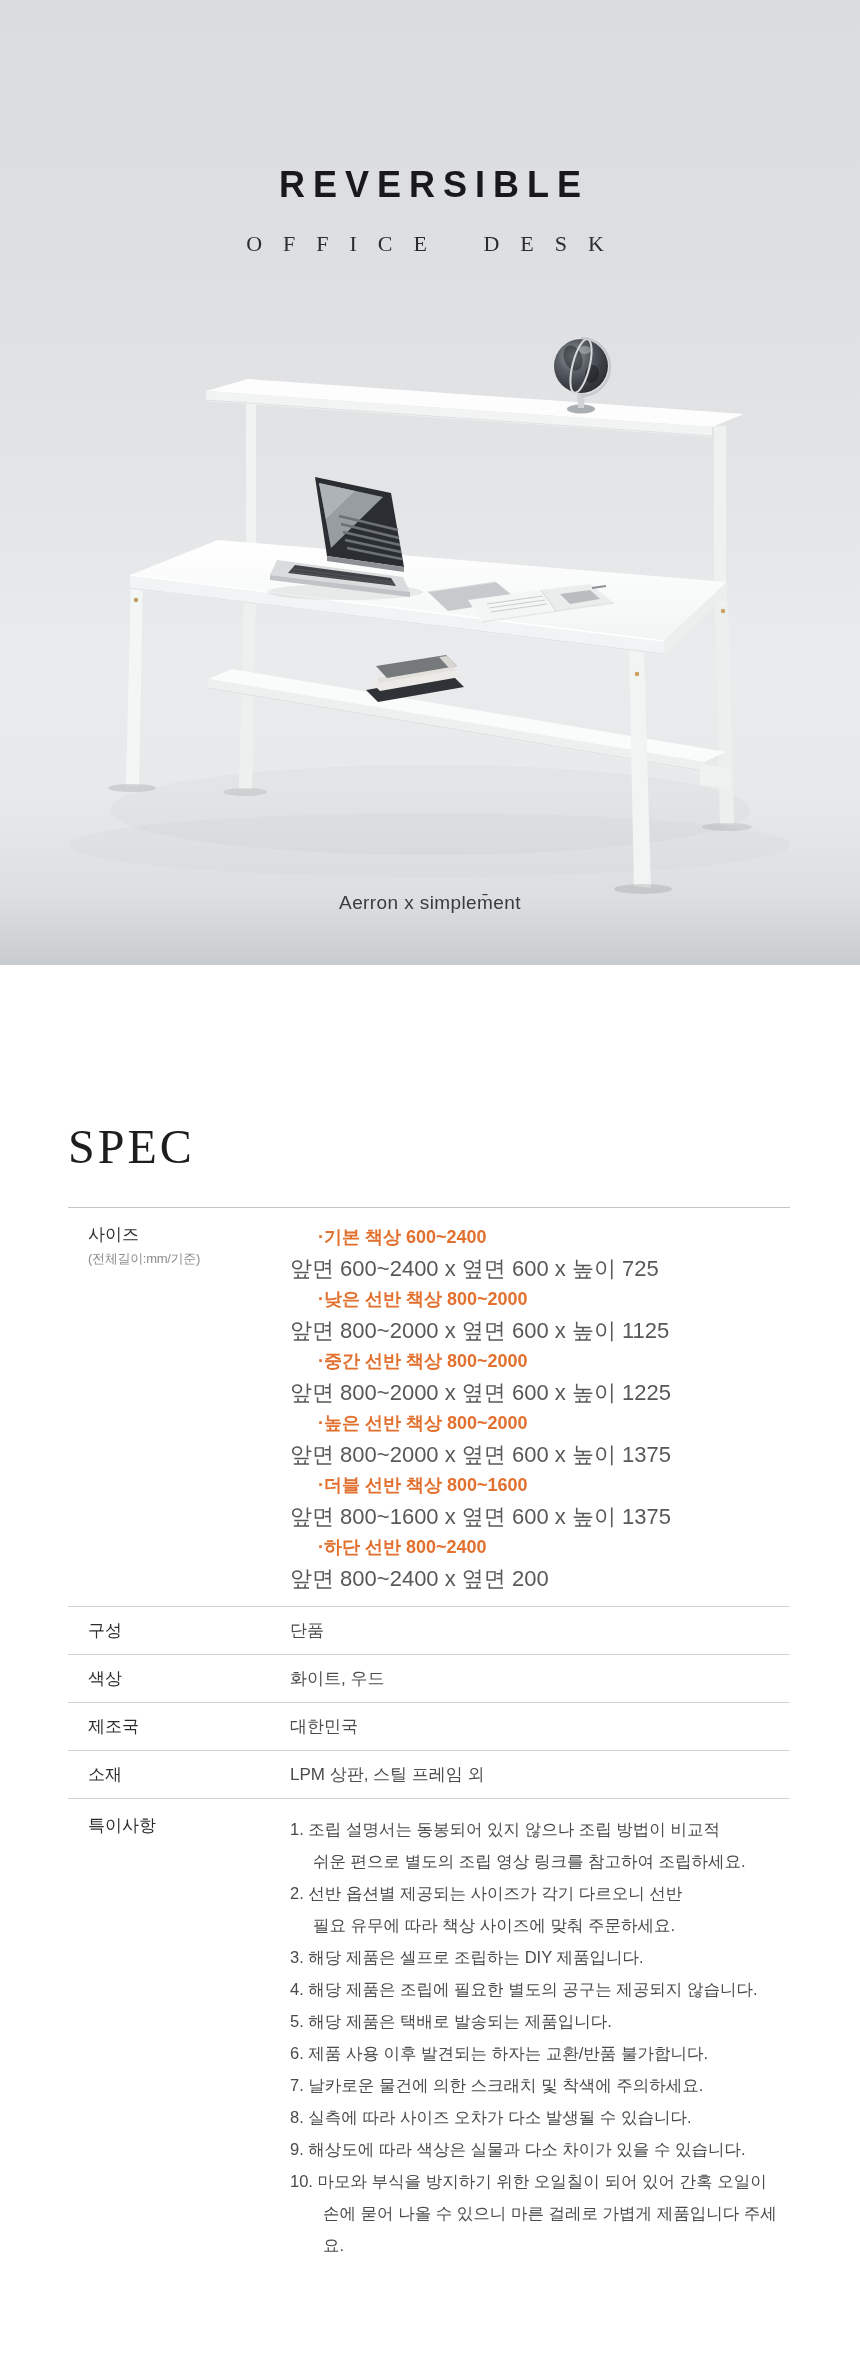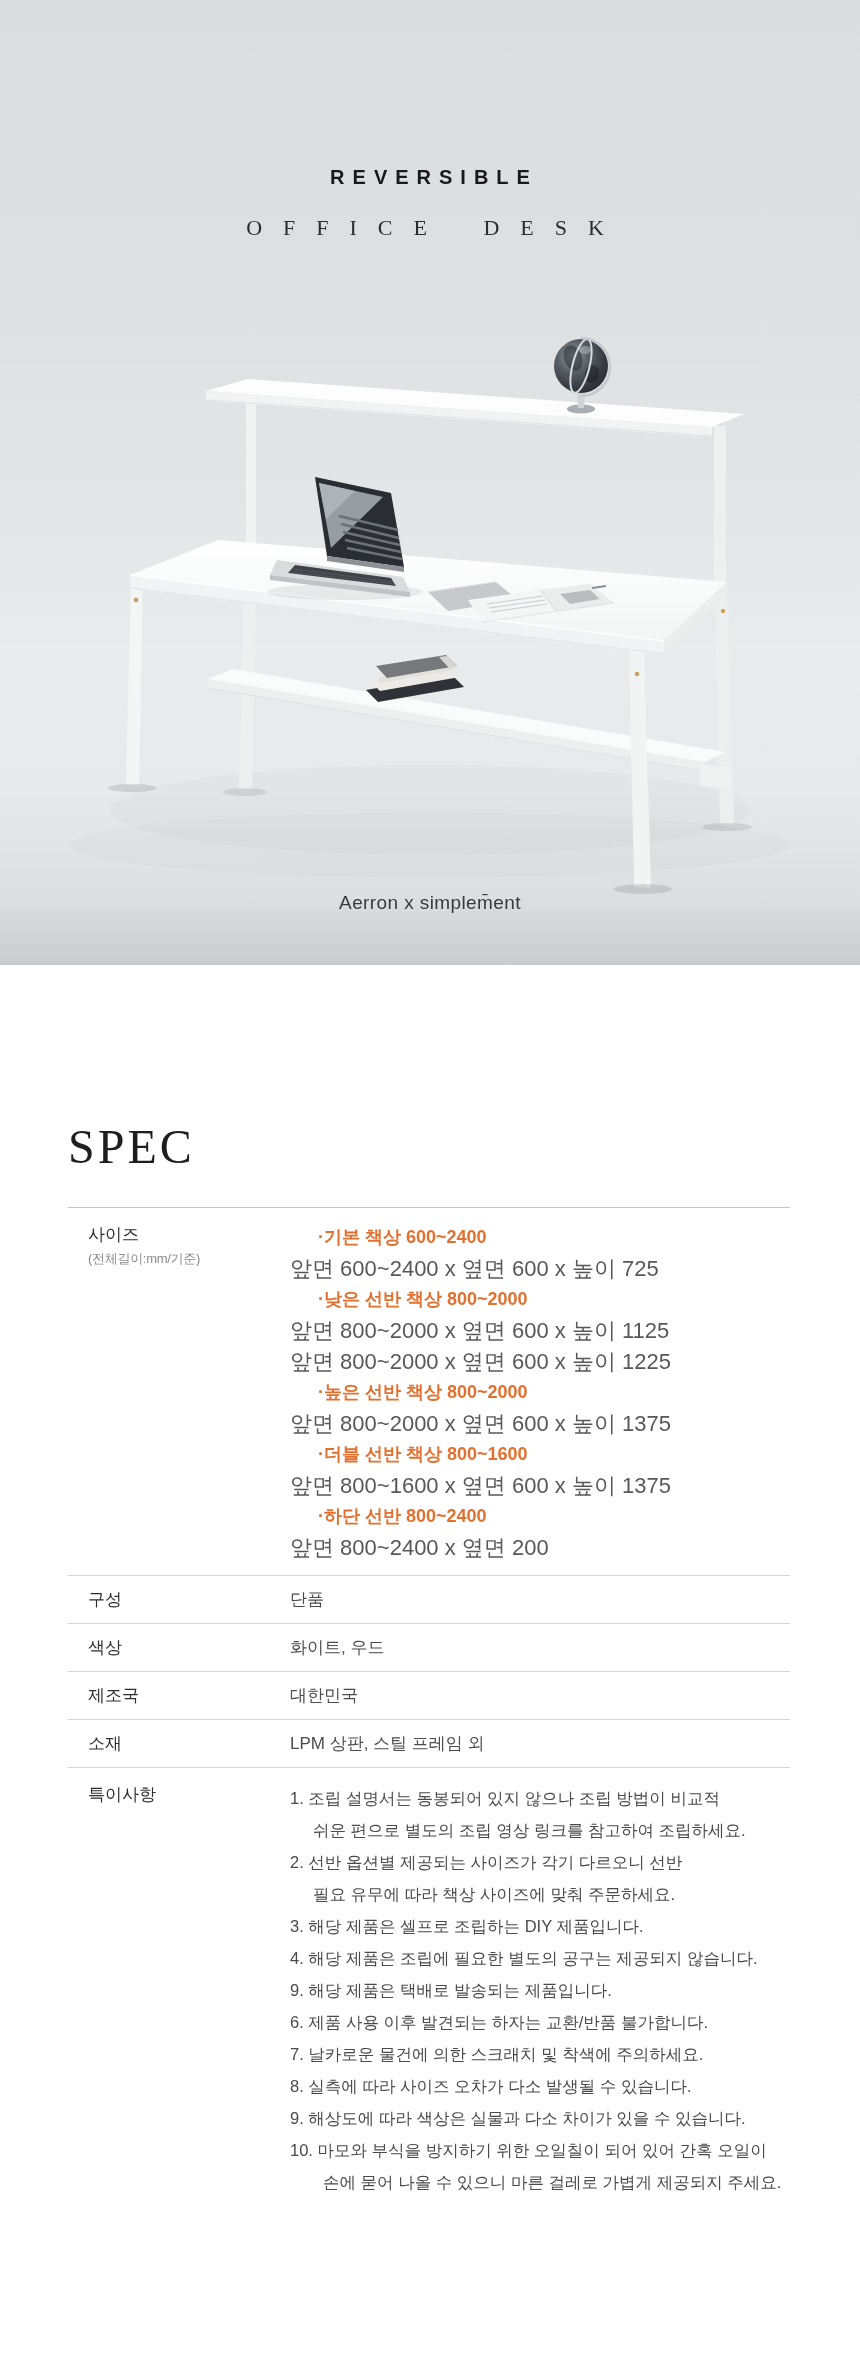--- a/index.html
+++ b/index.html
@@ -3,21 +3,21 @@
 <meta charset="utf-8">
 <style>
   html,body{margin:0;padding:0;background:#ffffff;}
   body{width:860px;font-family:"Liberation Sans","DejaVu Sans",sans-serif;-webkit-font-smoothing:antialiased;}
 
   
   .hero{position:relative;width:860px;height:965px;overflow:hidden;
         background:linear-gradient(180deg,#dadce0 0%,#dddfe2 28%,#e3e5e6 52%,#eaebec 68%,#e8e9ea 82%,#dcdfe1 93%,#c9ccce 100%);}
   .hero-photo{position:absolute;inset:0;z-index:1;}
   .hero-text{position:absolute;top:167px;left:0;right:0;text-align:center;z-index:2;}
-  .hero-title{font-size:20px;font-weight:700;letter-spacing:8px;text-indent:8px;color:#19191b;line-height:1;margin:0;}
+  .hero-title{font-size:36px;font-weight:700;letter-spacing:8px;text-indent:8px;color:#19191b;line-height:1;margin:0;}
   .hero-subtitle{font-family:"Liberation Serif","DejaVu Serif",serif;font-weight:400;font-size:22px;
                  letter-spacing:21px;text-indent:11px;word-spacing:9px;color:#2c2c2e;line-height:1;margin:30px 0 0 0;}
   .hero-brand{position:absolute;top:892px;left:0;right:0;text-align:center;z-index:2;
               font-size:19px;color:#3a3a3c;letter-spacing:0.4px;}
 
   
   .spec-section{background:#ffffff;padding:158px 68px 132px 68px;}
   .spec-heading{font-family:"Liberation Serif","DejaVu Serif",serif;font-weight:400;font-size:48px;
                 letter-spacing:3px;color:#1e1e20;line-height:1;margin:0 0 36px 0;}
   .spec-table{width:722px;border-top:1px solid #c3c5c6;}
@@ -180,20 +180,21 @@
       <div class="spec-value">
         <div class="size-option">
           <div class="size-name">·기본 책상 600~2400</div>
           <div class="size-detail">앞면 600~2400 x 옆면 600 x 높이 725</div>
         </div>
         <div class="size-option">
           <div class="size-name">·낮은 선반 책상 800~2000</div>
           <div class="size-detail">앞면 800~2000 x 옆면 600 x 높이 1125</div>
         </div>
         <div class="size-option">
+          <div class="size-name">·중간 선반 책상 800~2000</div>
           <div class="size-detail">앞면 800~2000 x 옆면 600 x 높이 1225</div>
         </div>
         <div class="size-option">
           <div class="size-name">·높은 선반 책상 800~2000</div>
           <div class="size-detail">앞면 800~2000 x 옆면 600 x 높이 1375</div>
         </div>
         <div class="size-option">
           <div class="size-name">·더블 선반 책상 800~1600</div>
           <div class="size-detail">앞면 800~1600 x 옆면 600 x 높이 1375</div>
         </div>
@@ -245,35 +246,35 @@
           <div class="note-line">2. 선반 옵션별 제공되는 사이즈가 각기 다르오니 선반</div>
           <div class="note-line note-cont">필요 유무에 따라 책상 사이즈에 맞춰 주문하세요.</div>
         </div>
         <div class="note-item">
           <div class="note-line">3. 해당 제품은 셀프로 조립하는 DIY 제품입니다.</div>
         </div>
         <div class="note-item">
           <div class="note-line">4. 해당 제품은 조립에 필요한 별도의 공구는 제공되지 않습니다.</div>
         </div>
         <div class="note-item">
-          <div class="note-line">9. 해당 제품은 택배로 발송되는 제품입니다.</div>
+          <div class="note-line">5. 해당 제품은 택배로 발송되는 제품입니다.</div>
         </div>
         <div class="note-item">
           <div class="note-line">6. 제품 사용 이후 발견되는 하자는 교환/반품 불가합니다.</div>
         </div>
         <div class="note-item">
           <div class="note-line">7. 날카로운 물건에 의한 스크래치 및 착색에 주의하세요.</div>
         </div>
         <div class="note-item">
           <div class="note-line">8. 실측에 따라 사이즈 오차가 다소 발생될 수 있습니다.</div>
         </div>
         <div class="note-item">
           <div class="note-line">9. 해상도에 따라 색상은 실물과 다소 차이가 있을 수 있습니다.</div>
         </div>
         <div class="note-item">
           <div class="note-line">10. 마모와 부식을 방지하기 위한 오일칠이 되어 있어 간혹 오일이</div>
-          <div class="note-line note-cont lg">손에 묻어 나올 수 있으니 마른 걸레로 가볍게 제공되지 주세요.</div>
+          <div class="note-line note-cont lg">손에 묻어 나올 수 있으니 마른 걸레로 가볍게 제품입니다 주세요.</div>
         </div>
       </div>
     </div>
 
   </div>
 </div>
 
 </body></html>

